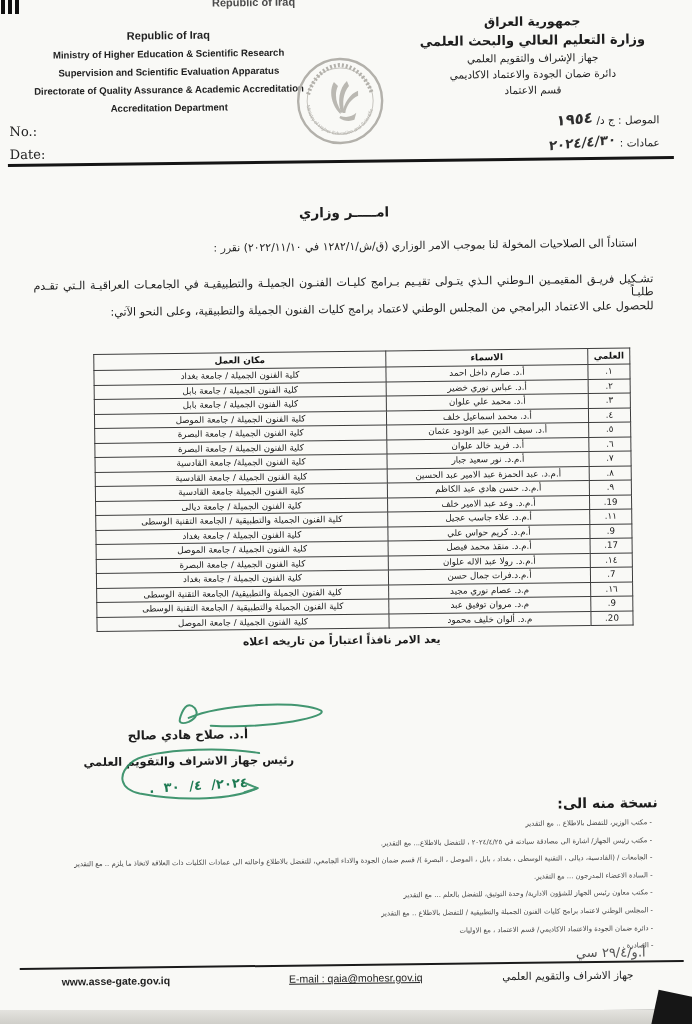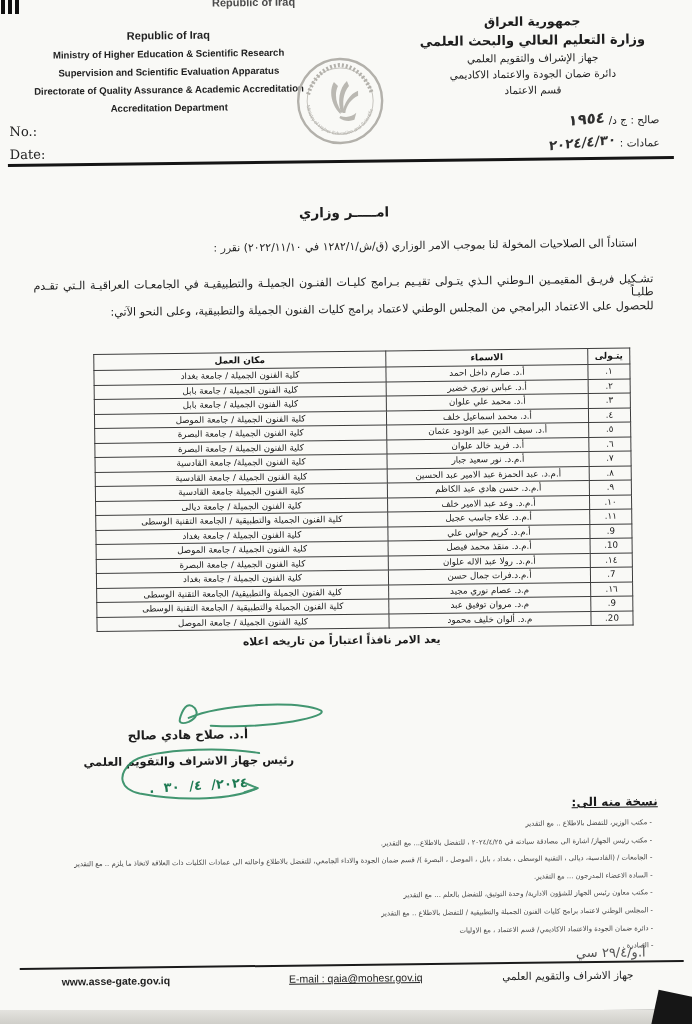--- a/index.html
+++ b/index.html
@@ -64,22 +64,22 @@
   
   .sig-name{position:absolute;left:120px;top:726px;width:130px;text-align:center;
     font-size:12px;font-weight:bold;direction:rtl;z-index:5;}
   .sig-title{position:absolute;left:78px;top:752px;width:215px;text-align:center;
     font-size:11.5px;font-weight:bold;direction:rtl;z-index:5;}
   .sig-date{position:absolute;left:120px;top:776px;width:150px;text-align:center;
     font-size:13px;font-weight:bold;color:#1e7a52;direction:rtl;
     transform:rotate(-3deg);letter-spacing:2px;word-spacing:5px;z-index:5;}
   .sig-svg{position:absolute;left:80px;top:690px;z-index:6;}
   
-  .cc-head{position:absolute;right:38px;top:798px;font-size:12px;font-weight:bold;
-    direction:rtl;text-decoration:underline;}
+  .cc-head{position:absolute;right:38px;top:798px;font-size:14px;font-weight:bold;
+    direction:rtl;}
   .cc-list{position:absolute;right:44px;top:818px;width:640px;direction:rtl;text-align:right;
     color:#474747;}
   .cc-list .cc-item{font-size:6.9px;line-height:17.6px;white-space:nowrap;}
   .cc-list .cc-item::before{content:"- ";}
   .typist{position:absolute;right:52px;top:948px;font-size:13px;color:#555;direction:rtl;}
   
   .foot-line{position:absolute;left:14px;top:964px;width:664px;height:2px;background:#1a1a1a;}
   .foot-web{position:absolute;left:30px;top:972px;width:160px;text-align:center;
     font-size:10.5px;font-weight:bold;font-family:"Liberation Sans",sans-serif;color:#222;}
   .foot-mail{position:absolute;left:250px;top:972px;width:200px;text-align:center;
@@ -129,21 +129,21 @@
     </div>
 
     <div class="ar-block">
       <div class="l ar-sz1">جمهورية العراق</div>
       <div class="l ar-sz2">وزارة التعليم العالي والبحث العلمي</div>
       <div class="l ar-sz3">جهاز الإشراف والتقويم العلمي</div>
       <div class="l ar-sz3">دائرة ضمان الجودة والاعتماد الاكاديمي</div>
       <div class="l ar-sz3">قسم الاعتماد</div>
     </div>
     <div class="num-line" style="top:113px;">
-      <span>صالح : ج د/</span>
+      <span>الموصل : ج د/</span>
       <span class="hand">١٩٥٤</span>
     </div>
     <div class="num-line" style="top:137px;">
       <span>عمادات :</span>
       <span class="hand hand-sm">٢٠٢٤/٤/٣٠</span>
     </div>
 
     <div class="divider"></div>
 
     <div class="order-title">امـــــر وزاري</div>
@@ -153,21 +153,21 @@
 
     <div class="tbl-wrap">
       <table>
         <colgroup>
             <col class="c-serial">
             <col class="c-name">
             <col class="c-work">
           </colgroup>
         <thead>
           <tr>
-            <th>يتـولى</th>
+            <th>العلمي</th>
             <th>الاسماء</th>
             <th>مكان العمل</th>
           </tr>
         </thead>
         <tbody>
             <tr>
               <td>١.</td>
               <td>أ.د. صارم داخل احمد</td>
               <td>كلية الفنون الجميلة / جامعة بغداد</td>
             </tr>
@@ -205,36 +205,36 @@
               <td>٨.</td>
               <td>أ.م.د. عبد الحمزة عبد الامير عبد الحسين</td>
               <td>كلية الفنون الجميلة / جامعة القادسية</td>
             </tr>
             <tr>
               <td>٩.</td>
               <td>أ.م.د. حسن هادي عبد الكاظم</td>
               <td>كلية الفنون الجميلة جامعة القادسية</td>
             </tr>
             <tr>
-              <td>١٠.</td>
+              <td>19.</td>
               <td>أ.م.د. وعد عبد الامير خلف</td>
               <td>كلية الفنون الجميلة / جامعة ديالى</td>
             </tr>
             <tr>
               <td>١١.</td>
               <td>أ.م.د. علاء جاسب عجيل</td>
               <td>كلية الفنون الجميلة والتطبيقية / الجامعة التقنية الوسطى</td>
             </tr>
             <tr>
               <td>9.</td>
               <td>أ.م.د. كريم حواس علي</td>
               <td>كلية الفنون الجميلة / جامعة بغداد</td>
             </tr>
             <tr>
-              <td>10.</td>
+              <td>17.</td>
               <td>أ.م.د. منقذ محمد فيصل</td>
               <td>كلية الفنون الجميلة / جامعة الموصل</td>
             </tr>
             <tr>
               <td>١٤.</td>
               <td>أ.م.د. رولا عبد الاله علوان</td>
               <td>كلية الفنون الجميلة / جامعة البصرة</td>
             </tr>
             <tr>
               <td>7.</td>

